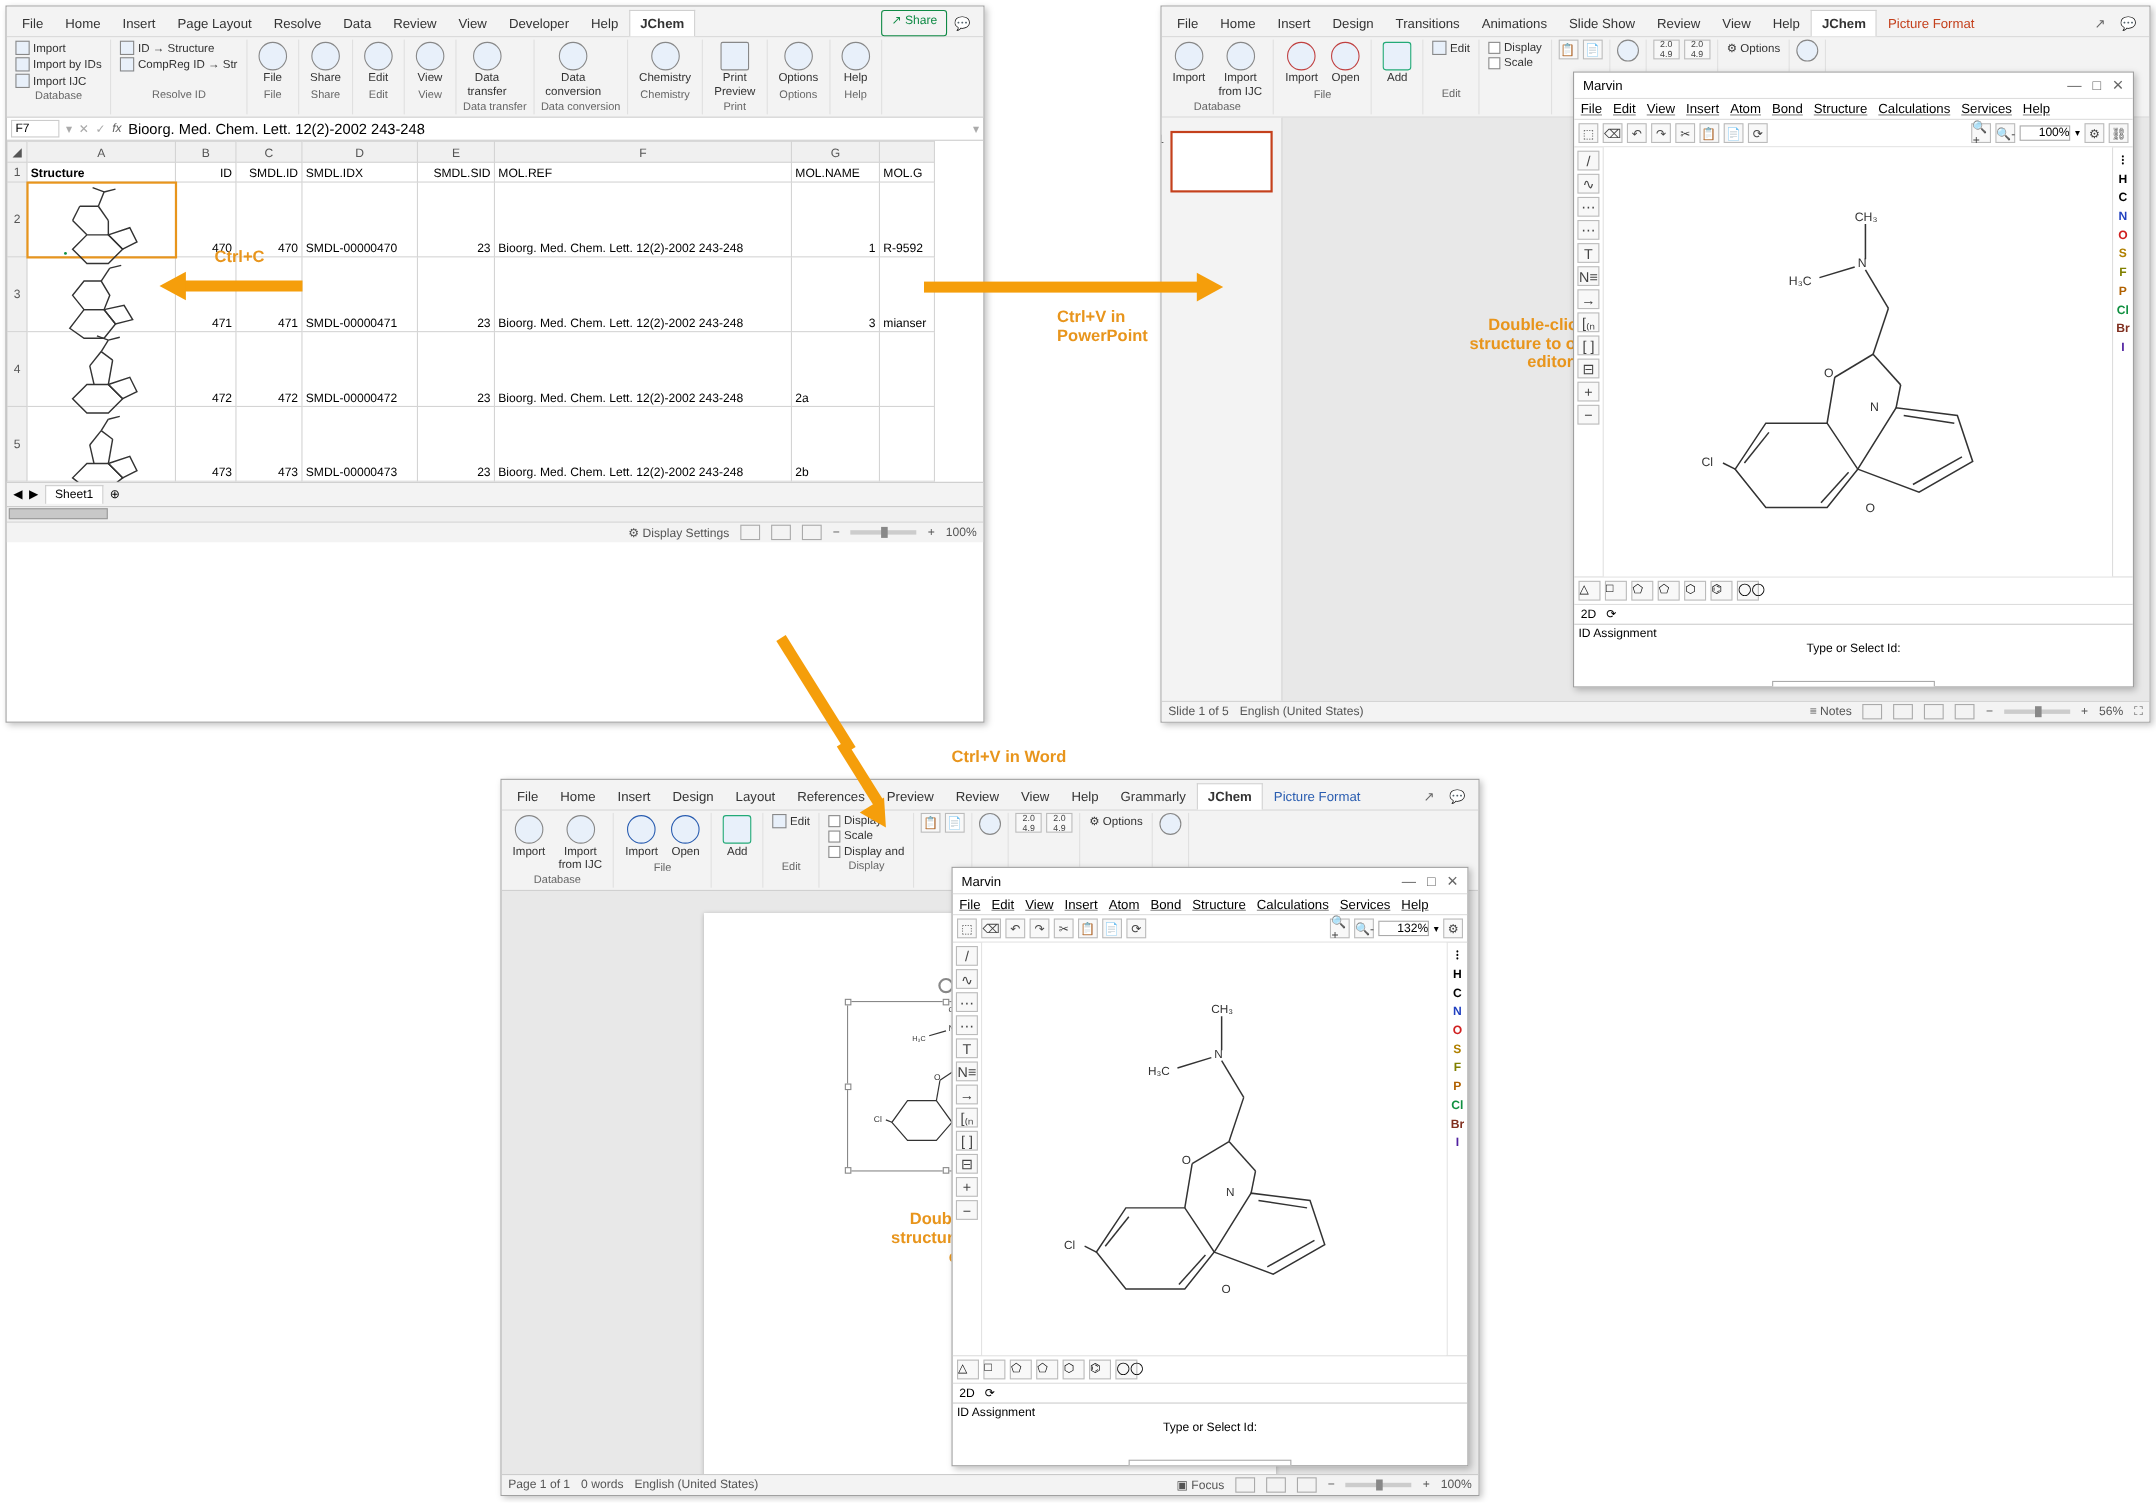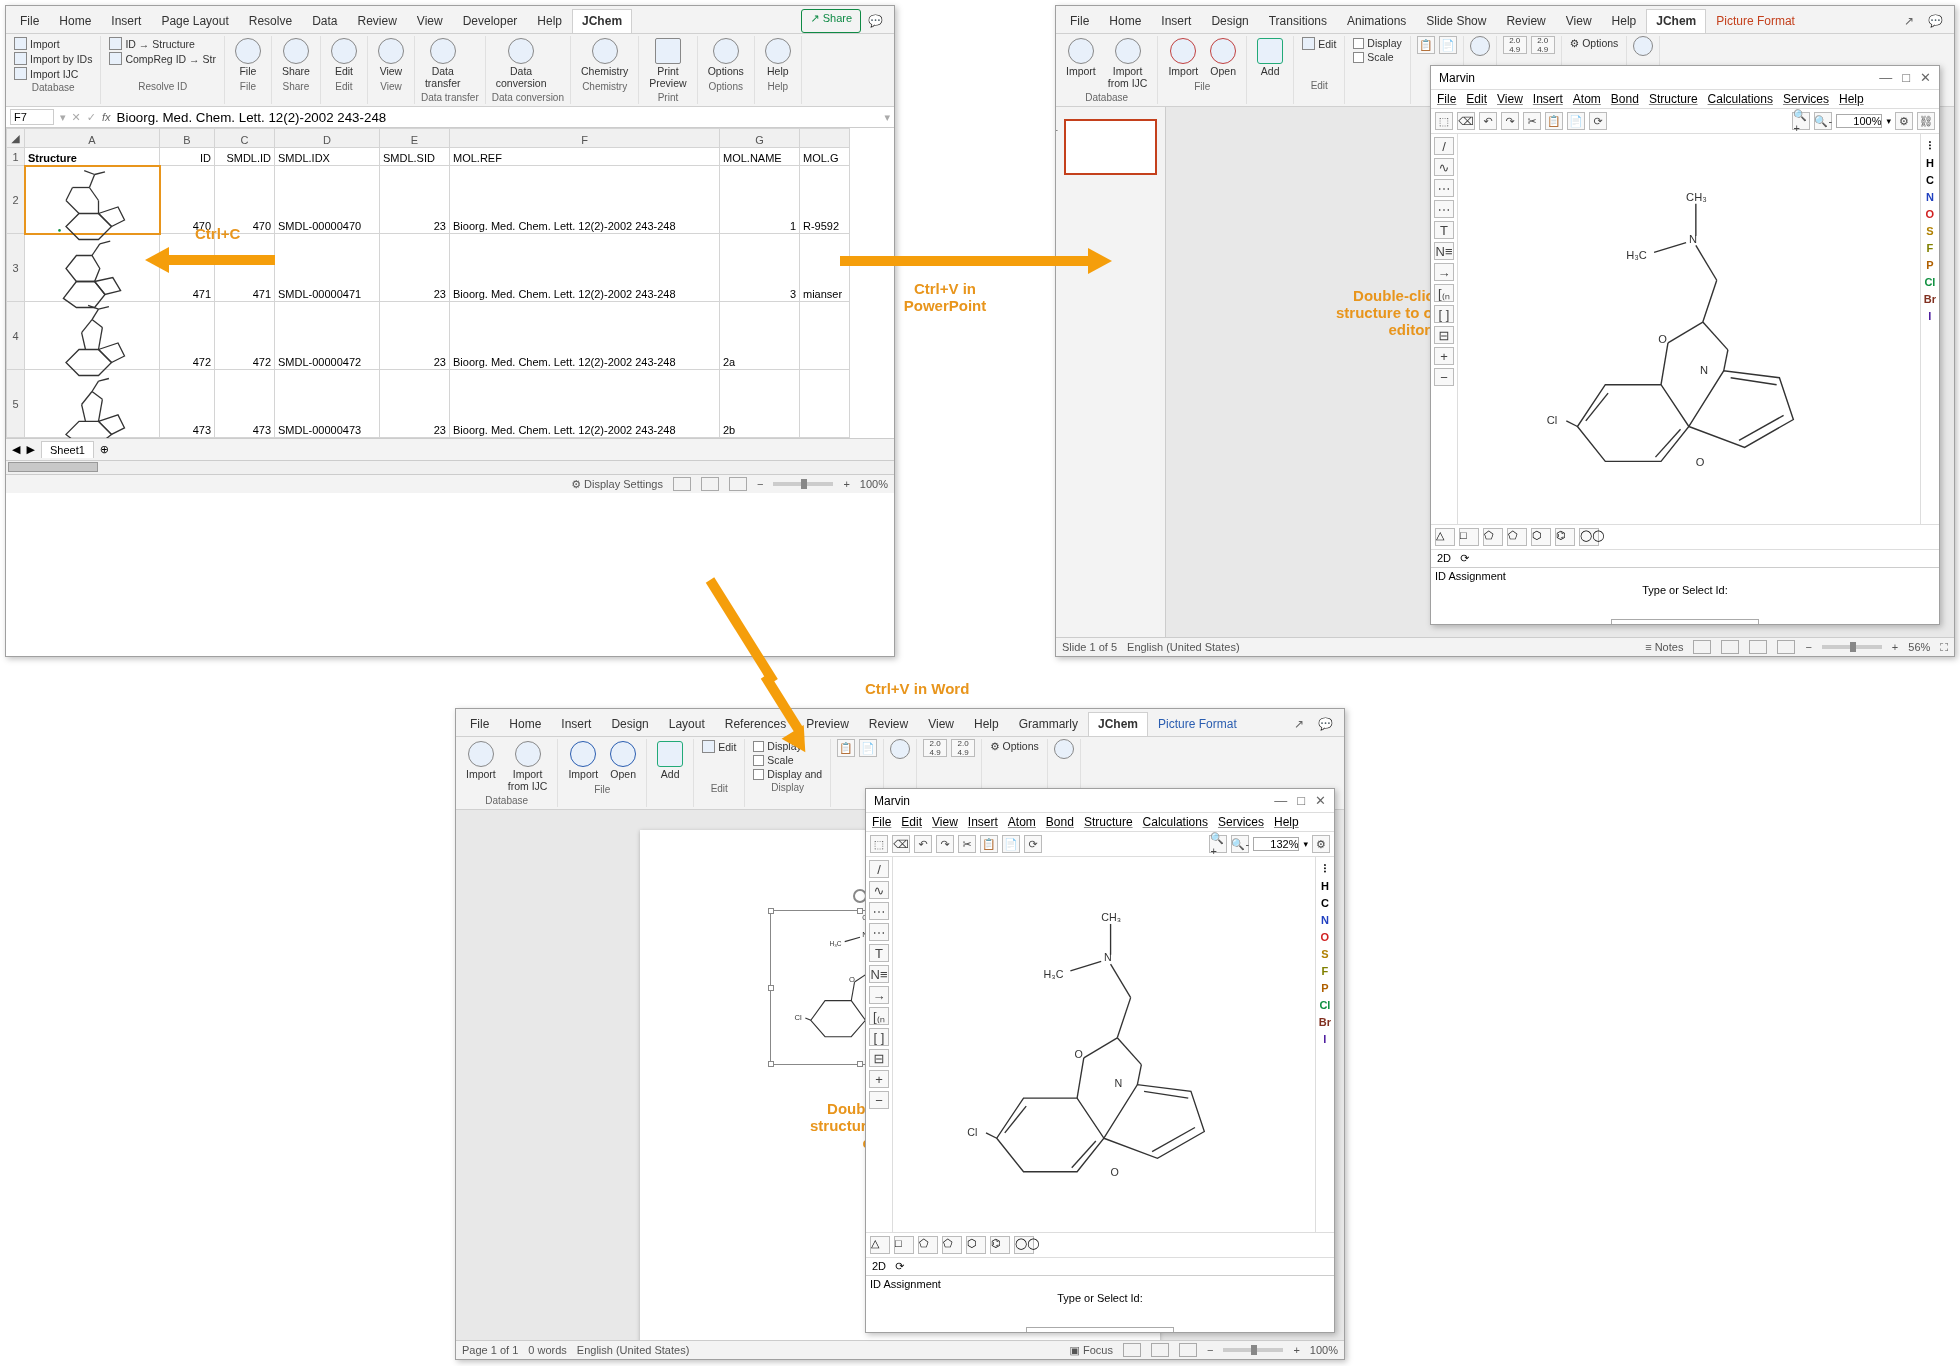--- a/index.html
+++ b/index.html
@@ -275,21 +275,21 @@
         <th style="width:270px">F</th>
         <th style="width:80px">G</th>
         <th style="width:50px"></th>
       </tr>
       <tr>
         <td class="rowh">1</td>
         <td style="font-weight:bold">Structure</td>
         <td style="text-align:right">ID</td>
         <td style="text-align:right">SMDL.ID</td>
         <td>SMDL.IDX</td>
-        <td style="text-align:left">SMDL.SID</td>
+        <td style="text-align:right">SMDL.SID</td>
         <td>MOL.REF</td>
         <td>MOL.NAME</td>
         <td>MOL.G</td>
       </tr>
       <tr class="tall">
         <td class="rowh">2</td>
         <td class="struct-cell selected-cell">
           <svg class="struct-box mol" viewBox="0 0 100 60">
                 <polygon points="30,45 40,55 55,55 65,45 55,35 40,35"></polygon>
                 <polygon points="55,35 70,30 75,40 65,45"></polygon>
@@ -930,21 +930,21 @@
     </div>
   </div>
 </div>
 
 <div class="ann-label" style="left:195px; top:225px;text-align:right;">Ctrl+C</div>
 <div class="arrow">
   <div class="arrow-line" style="left:165px; top:255px; width:110px; height:10px;"></div>
   <div class="arrow-head" style="left:145px; top:247px; border-top:13px solid transparent;border-bottom:13px solid transparent;border-right:24px solid #f59e0b;"></div>
 </div>
 
-<div class="ann-label" style="left:895px; top:280px; width:100px; text-align:center">Ctrl+V in PowerPoint</div>
+<div class="ann-label" style="left:961px; top:280px; width:100px; text-align:left">Ctrl+V in PowerPoint</div>
 <div class="arrow">
   <div class="arrow-line" style="left:840px; top:256px; width:250px; height:10px;"></div>
   <div class="arrow-head" style="left:1088px; top:248px; border-top:13px solid transparent;border-bottom:13px solid transparent;border-left:24px solid #f59e0b;"></div>
 </div>
 
 <div class="ann-label" style="left:865px; top:680px;">Ctrl+V in Word</div>
 <div class="arrow">
   <div class="arrow-line" style="left:705px; top:580px; width:10px; height:120px; transform:rotate(-32deg); transform-origin:top;"></div>
   <div class="arrow-line" style="left:760px; top:676px; width:10px; height:65px; transform:rotate(-32deg); transform-origin:top;"></div>
   <div class="arrow-head" style="left:786px; top:730px; border-left:13px solid transparent;border-right:13px solid transparent;border-top:24px solid #f59e0b; transform:rotate(-32deg);"></div>

